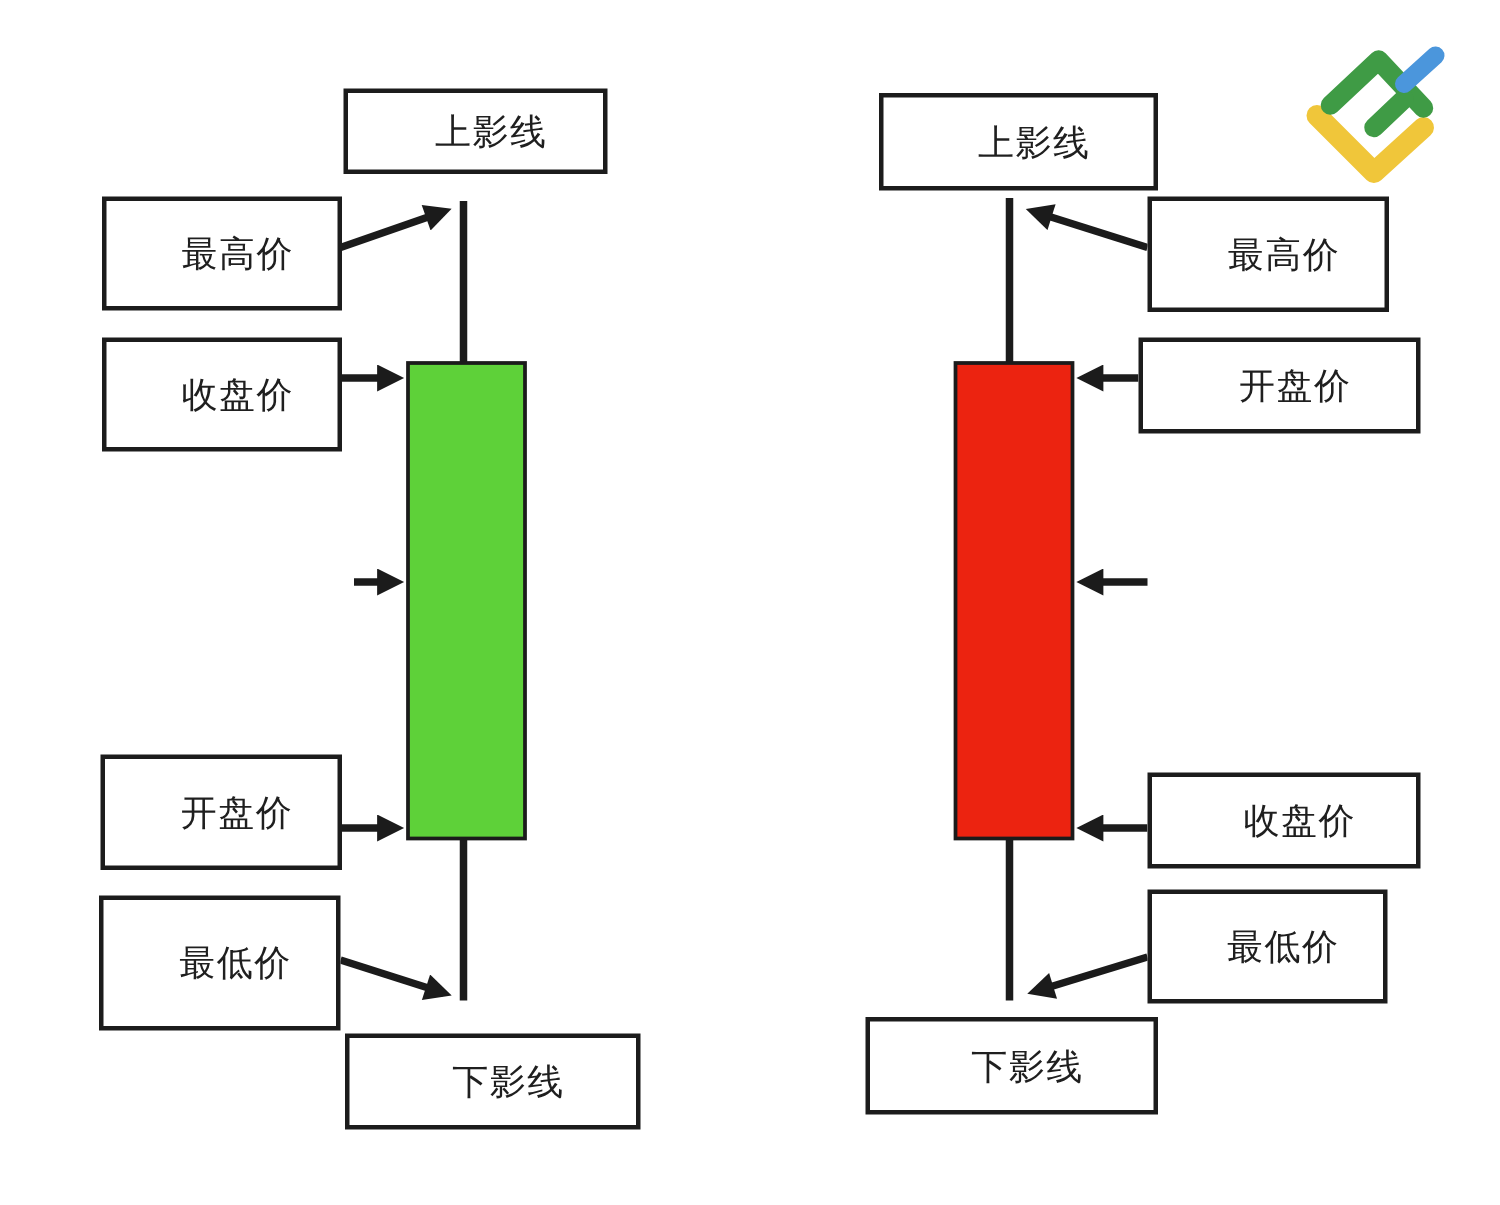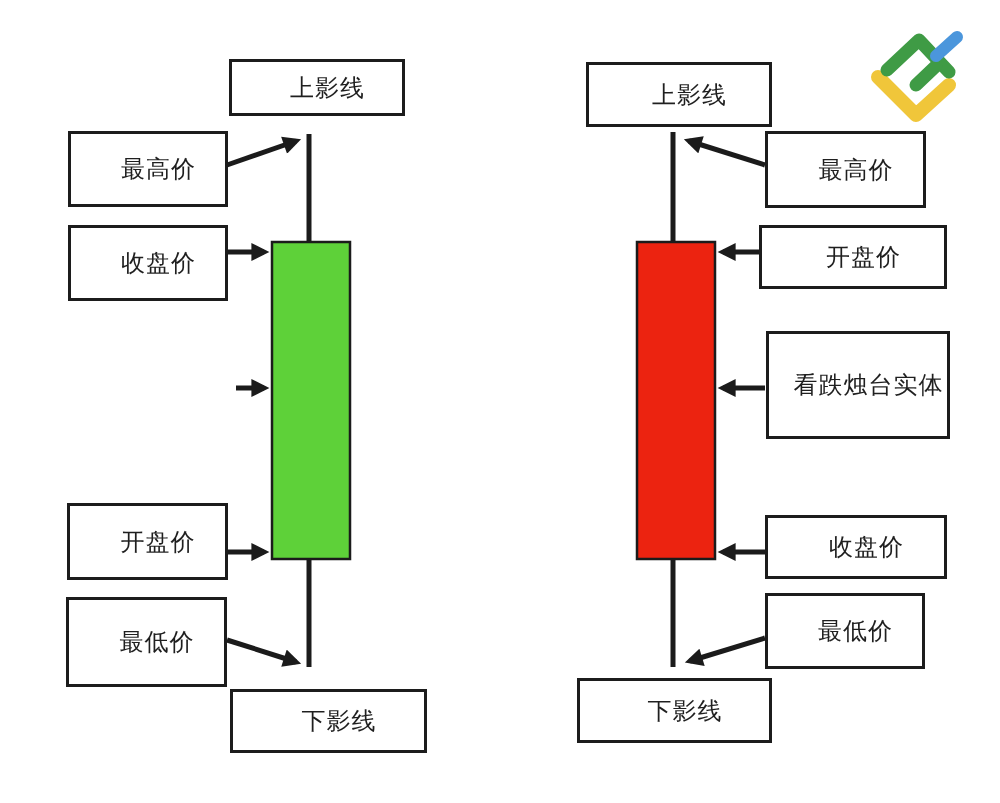--- a/index.html
+++ b/index.html
@@ -81,18 +81,17 @@
   <div class="lbl" style="left:229px; top:59px;  width:176px; height:57px;">上影线</div>
   <div class="lbl" style="left:68px;  top:131px; width:160px; height:76px;">最高价</div>
   <div class="lbl" style="left:68px;  top:225px; width:160px; height:76px;">收盘价</div>
   <div class="lbl" style="left:67px;  top:503px; width:161px; height:77px;">开盘价</div>
   <div class="lbl" style="left:66px;  top:597px; width:161px; height:90px;">最低价</div>
   <div class="lbl" style="left:230px; top:689px; width:197px; height:64px;">下影线</div>
 
   <div class="lbl" style="left:586px; top:62px;  width:186px; height:65px;">上影线</div>
   <div class="lbl" style="left:765px; top:131px; width:161px; height:77px;">最高价</div>
   <div class="lbl" style="left:759px; top:225px; width:188px; height:64px;">开盘价</div>
-  <div class="lbl" style="left:766px; top:331px; width:184px; height:108px;">看跌烛台实体</div>
   <div class="lbl" style="left:765px; top:515px; width:182px; height:64px;">收盘价</div>
   <div class="lbl" style="left:765px; top:593px; width:160px; height:76px;">最低价</div>
   <div class="lbl" style="left:577px; top:678px; width:195px; height:65px;">下影线</div>
 
 </div>
 
 </body></html>

